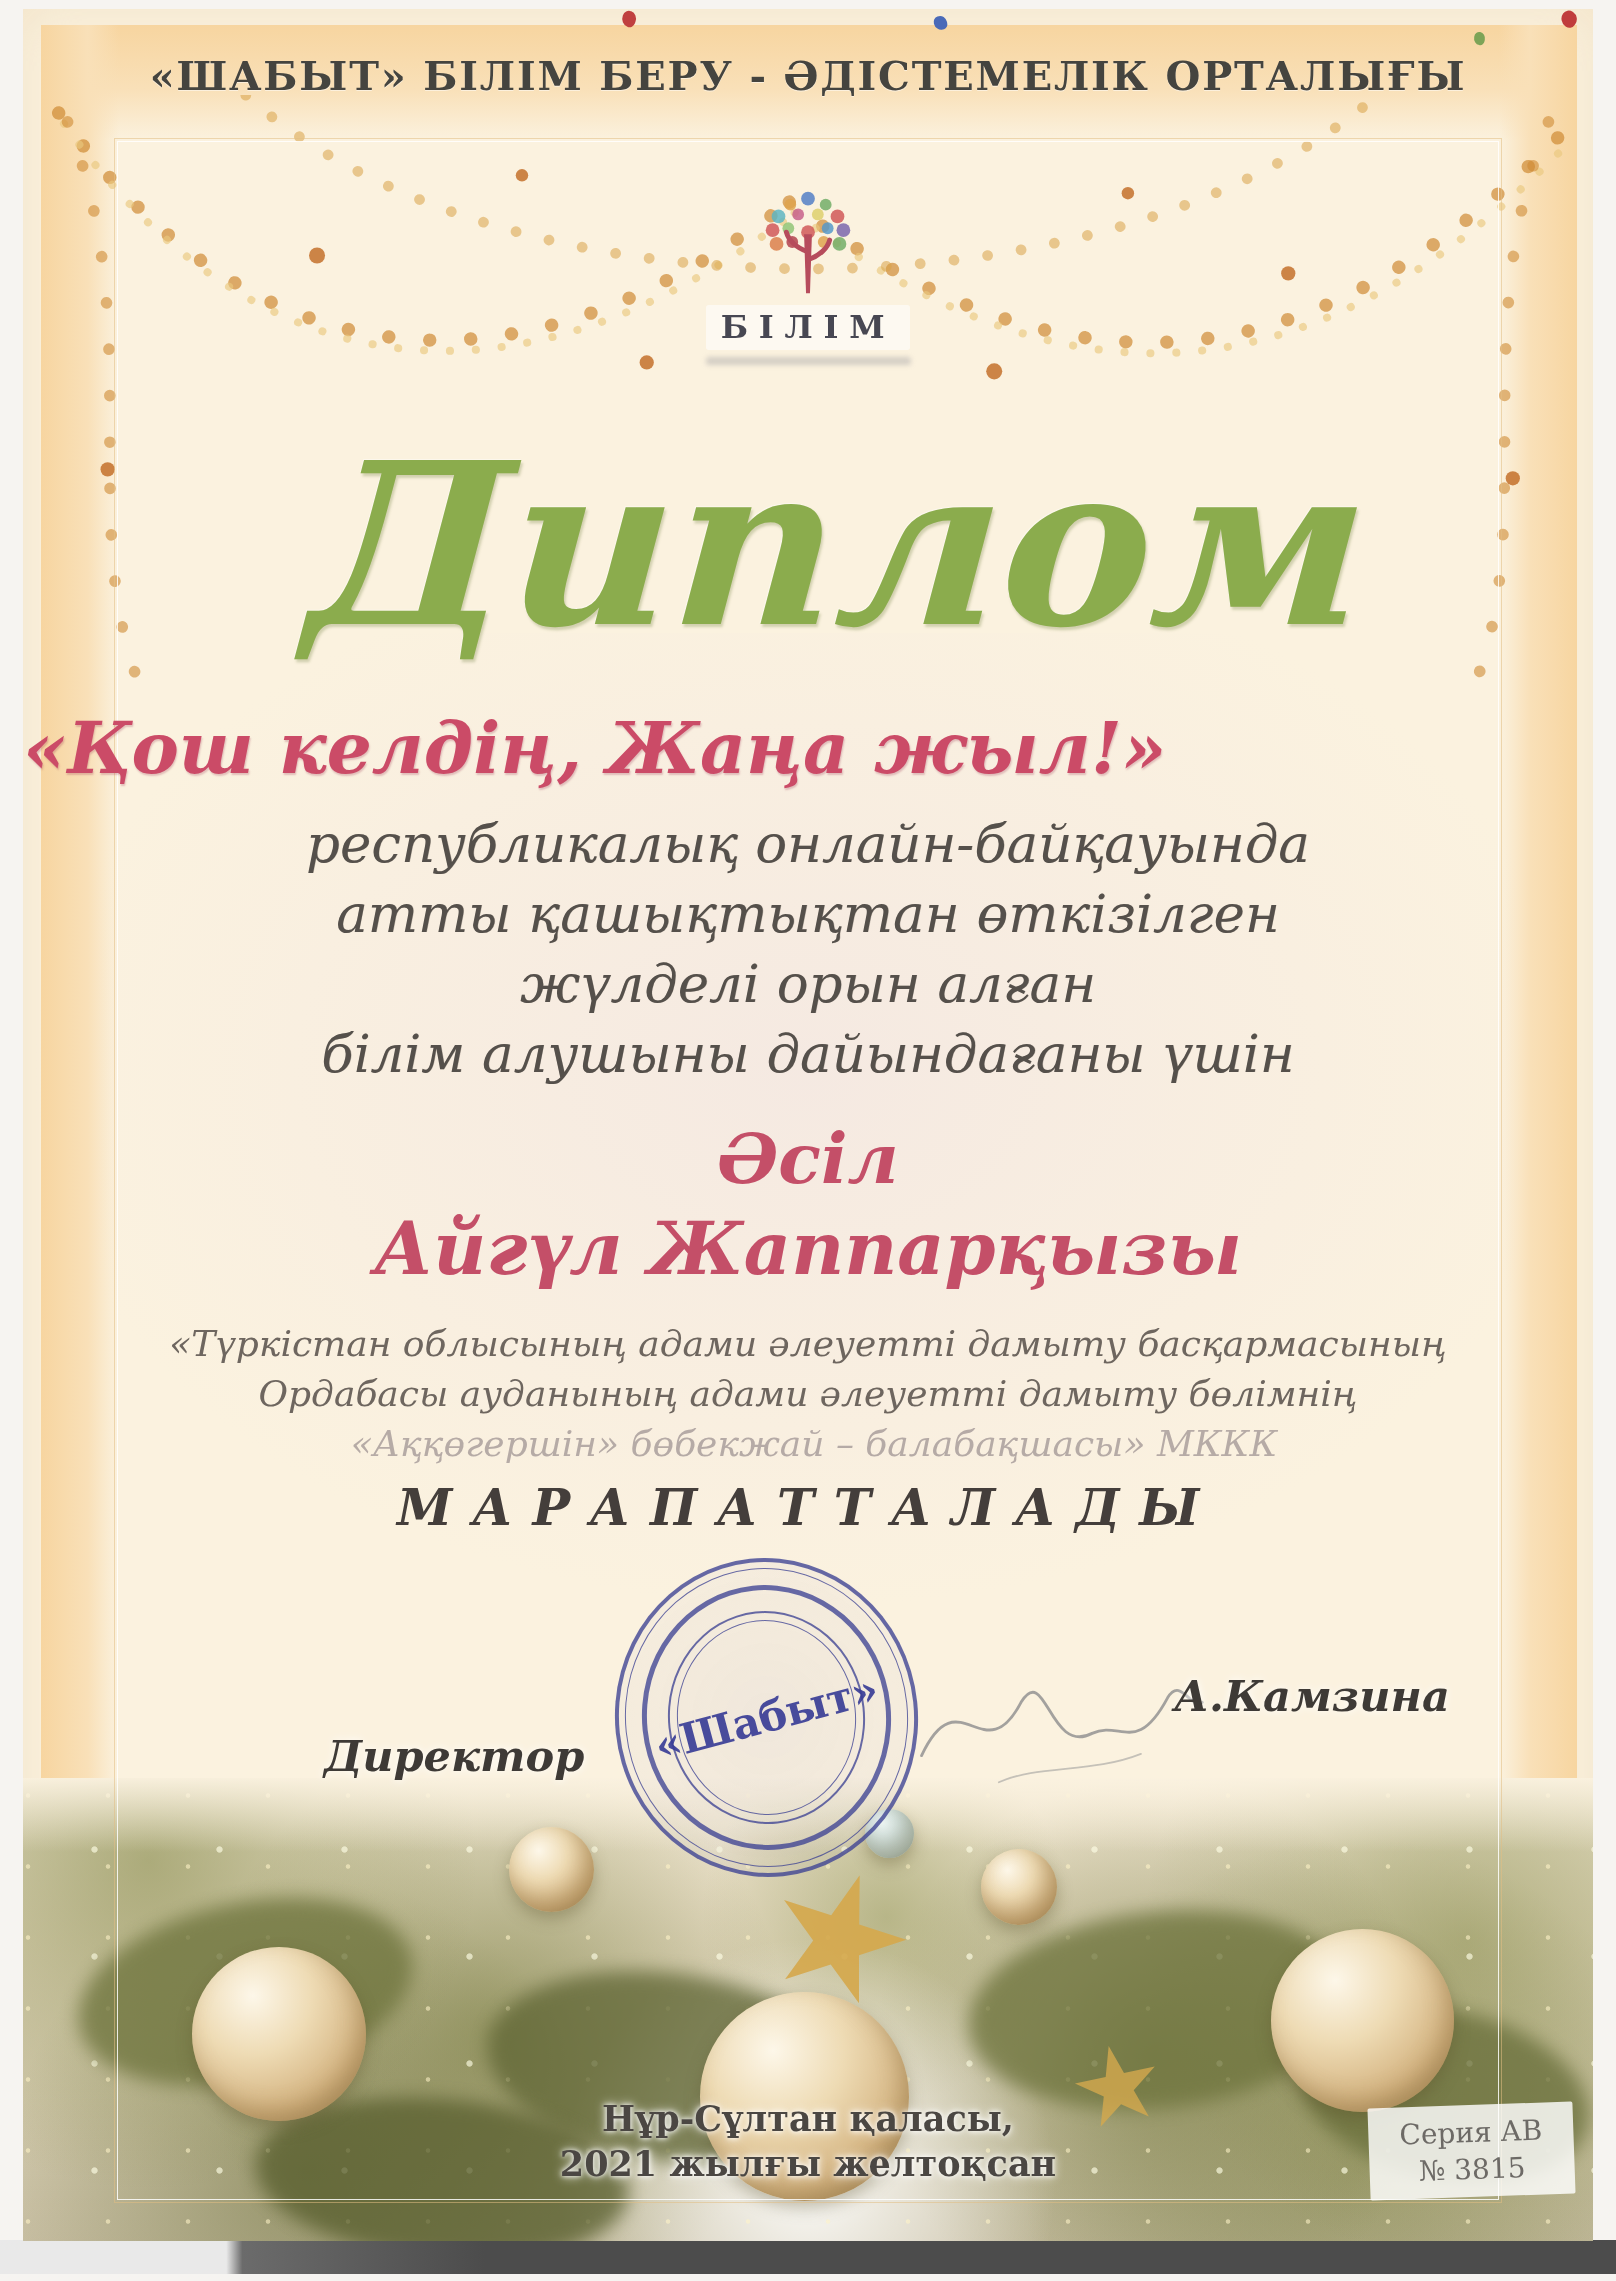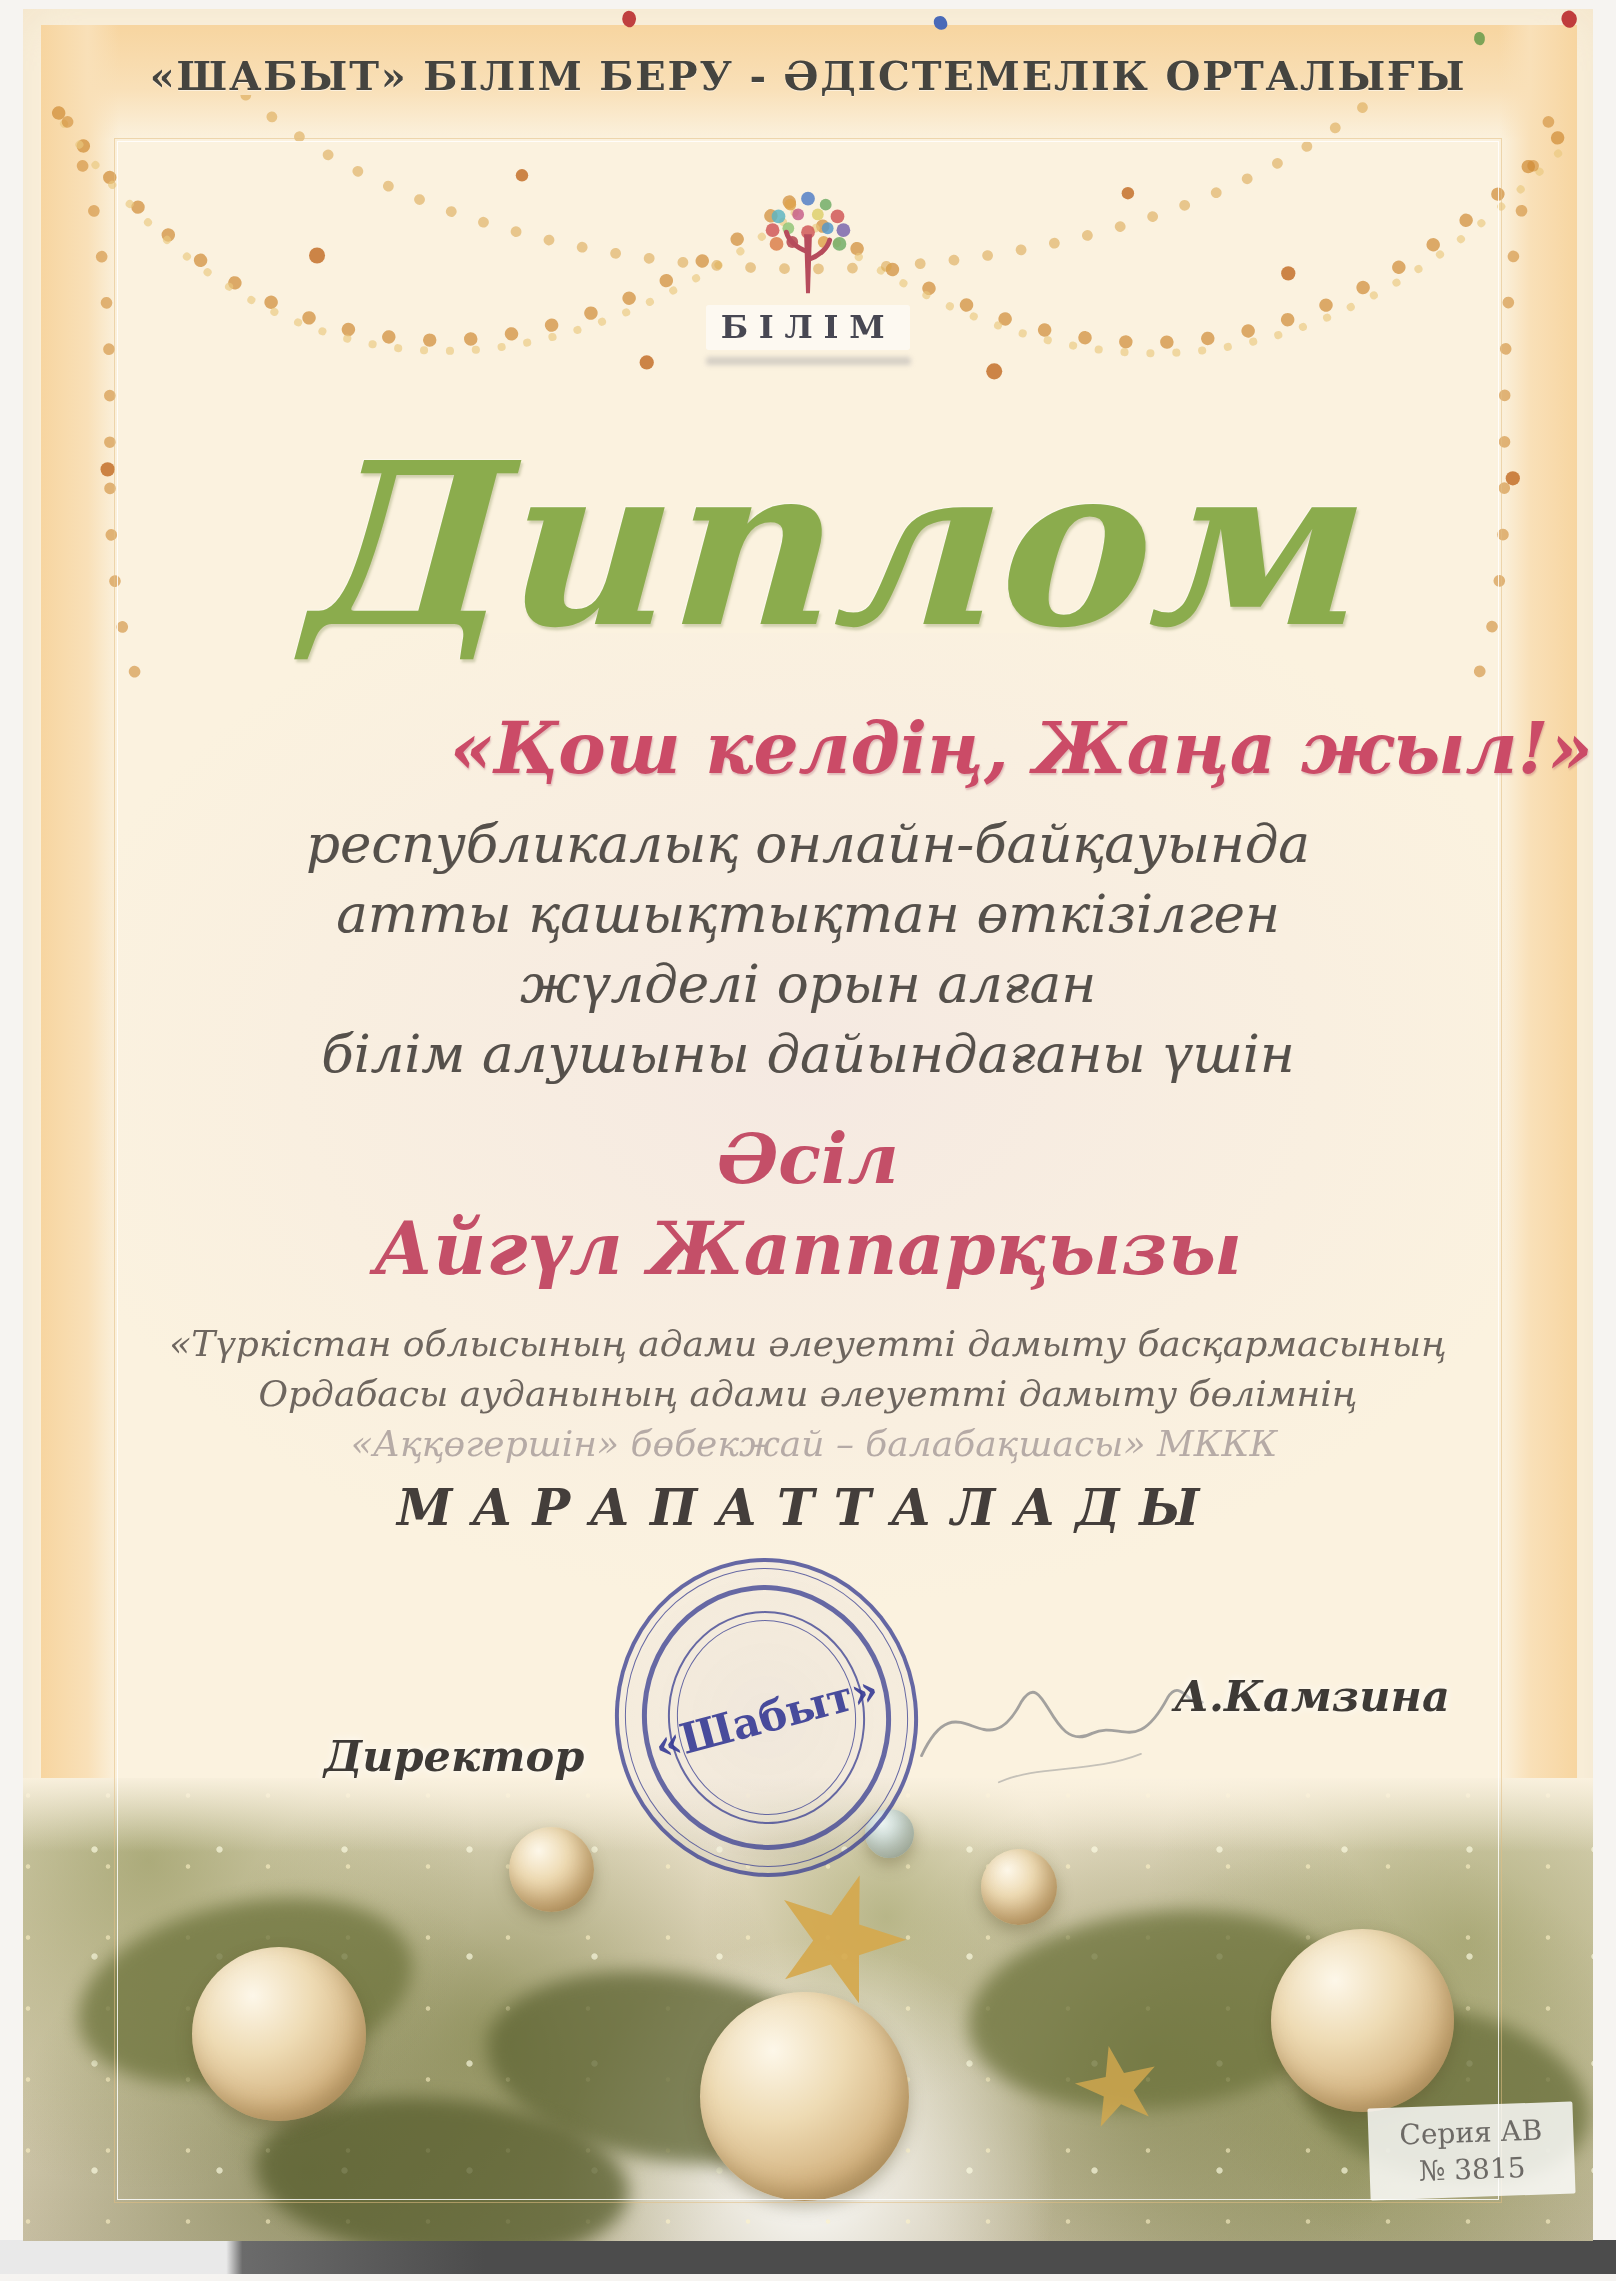--- a/index.html
+++ b/index.html
@@ -58,21 +58,21 @@
   .logo-subline { width:205px; height:8px; margin:7.1px auto 0;
     background:rgba(140,140,150,.35); filter:blur(2.7px); border-radius:3.6px; }
 
   
   .diploma-title { position:absolute; left:0; right:0; top:403px; text-align:center; z-index:8;
     font-size:225px; line-height:267px; font-style:italic; font-weight:bold;
     color:#8bac4d; transform:skewX(-4deg); padding-left:62px;
     text-shadow: 1.8px 2.7px 2.7px rgba(100,120,50,.28), -0.9px -0.9px 0 rgba(255,255,255,.4); }
 
   
-  .contest-title { position:absolute; left:0; right:0; top:697px; text-align:right; z-index:8;
+  .contest-title { position:absolute; left:0; right:0; top:697px; text-align:left; z-index:8;
     font-size:71px; font-weight:bold; font-style:italic; color:#cb4b67;
     text-shadow: 0.9px 1.8px 1.8px rgba(150,40,70,.25); }
   .contest-lines { position:absolute; left:0; right:0; top:800px; text-align:center; z-index:8;
     font-size:53px; font-style:italic; color:#55504b; line-height:70px;
     text-shadow: 0.4px 0.4px 0 rgba(80,70,60,.3); }
 
   
   .recipient { position:absolute; left:0; right:0; top:1107px; text-align:center; z-index:8;
     font-style:italic; font-weight:bold; color:#c44f68; }
   .recipient-l1 { font-size:70px; line-height:86px; }
@@ -264,20 +264,24 @@
       <div class="bauble" style="left:169px; top:169px; width:174px; height:174px;"></div>
       <div class="bauble" style="left:677px; top:214px; width:209px; height:209px;"></div>
       <div class="bauble" style="left:1248px; top:151px; width:183px; height:183px;"></div>
       <div class="bauble" style="left:486px; top:49px; width:85px; height:85px;"></div>
       <div class="bauble" style="left:958px; top:71px; width:76px; height:76px;"></div>
       <div class="bauble" style="left:842px; top:31px; width:49px; height:49px; background:radial-gradient(circle at 35% 28%, #eef6f4, #b9d2d0 70%, #93aeac);"></div>
       <div class="gold-star" style="left:749px; top:94px; width:134px; height:134px; transform:rotate(18deg);"></div>
       <div class="gold-star" style="left:1052px; top:267px; width:85px; height:85px; transform:rotate(-12deg); opacity:.8;"></div>
     </div>
 
+    <div class="city-date">
+      <div>Нұр-Сұлтан қаласы,</div>
+      <div>2021 жылғы желтоқсан</div>
+    </div>
     <div class="series-chip">
       <div>Серия АВ</div>
       <div>№ 3815</div>
     </div>
 
   </div>
 
   <div class="scan-bar"></div>
 </div>
 

